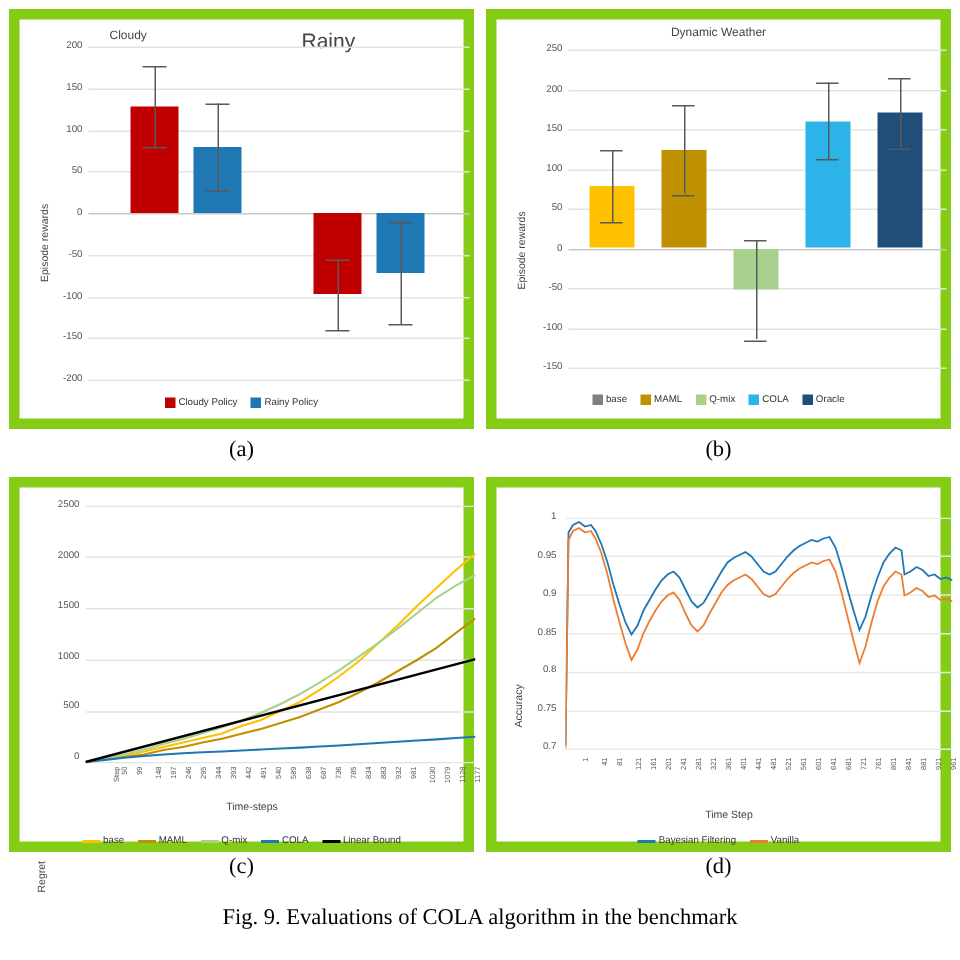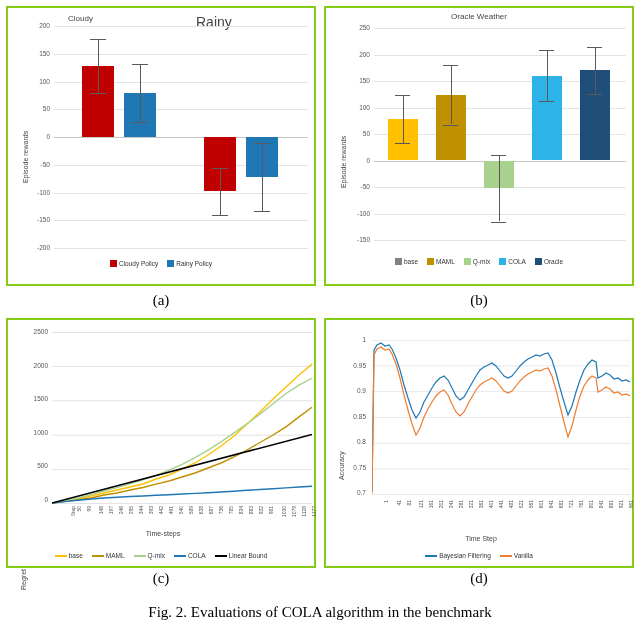--- a/index.html
+++ b/index.html
@@ -5,21 +5,21 @@
   html,body{margin:0;padding:0;}
   body{
     width:640px;height:640px;
     background:#ffffff;
     font-family:"Liberation Sans", sans-serif;
     color:#000;
     position:relative;
     overflow:hidden;
   }
   .panel{position:absolute;box-sizing:border-box;}
-  .border{border:2px solid #84cc16;padding-left:32px;}
+  .border{border:7px solid #84cc16;padding-left:32px;}
   .ptitle{
     text-align:center;font-size:8px;color:#444;
     position:absolute;width:100%;top:4px;left:0;
   }
   .caption{
     position:absolute;text-align:center;font-size:15px;
     font-family:"Liberation Serif", serif;
   }
   .ylabel{
     position:absolute;
@@ -115,21 +115,21 @@
     </span>
     <span class="item">
       <span class="swatch" style="background:#1F77B4;"></span>
       <span>Rainy Policy</span>
     </span>
   </div>
 </div>
 <div class="caption" style="left:6px;top:292px;width:310px;">(a)</div>
 
 <div class="panel border" id="panel-b" style="left:324px;top:6px;width:310px;height:280px;">
-  <div class="ptitle">Oracle Weather</div>
+  <div class="ptitle">Dynamic Weather</div>
   <div class="ylabel" style="left:14px;top:180px;">Episode rewards</div>
 
   <div id="b-plot" style="position:absolute;left:48px;top:20px;width:252px;height:212px;">
     <div class="gridline" style="left:0;top:0px;width:252px;"></div>
     <div class="gridline" style="left:0;top:26.5px;width:252px;"></div>
     <div class="gridline" style="left:0;top:53px;width:252px;"></div>
     <div class="gridline" style="left:0;top:79.5px;width:252px;"></div>
     <div class="gridline" style="left:0;top:106px;width:252px;"></div>
     <div class="gridline" style="left:0;top:132.5px;width:252px;background:#c8c8c8;"></div>
     <div class="gridline" style="left:0;top:159px;width:252px;"></div>
@@ -341,13 +341,13 @@
       <span>Bayesian Filtering</span>
     </span>
     <span class="item">
       <span class="lswatch" style="background:#ED7D31;"></span>
       <span>Vanilla</span>
     </span>
   </div>
 </div>
 <div class="caption" style="left:324px;top:570px;width:310px;">(d)</div>
 
-<div class="bottomcap" style="top:604px;">Fig. 2. Evaluations of COLA algorithm in the benchmark</div>
+<div class="bottomcap" style="top:604px;">Fig. 9. Evaluations of COLA algorithm in the benchmark</div>
 
 </body></html>

